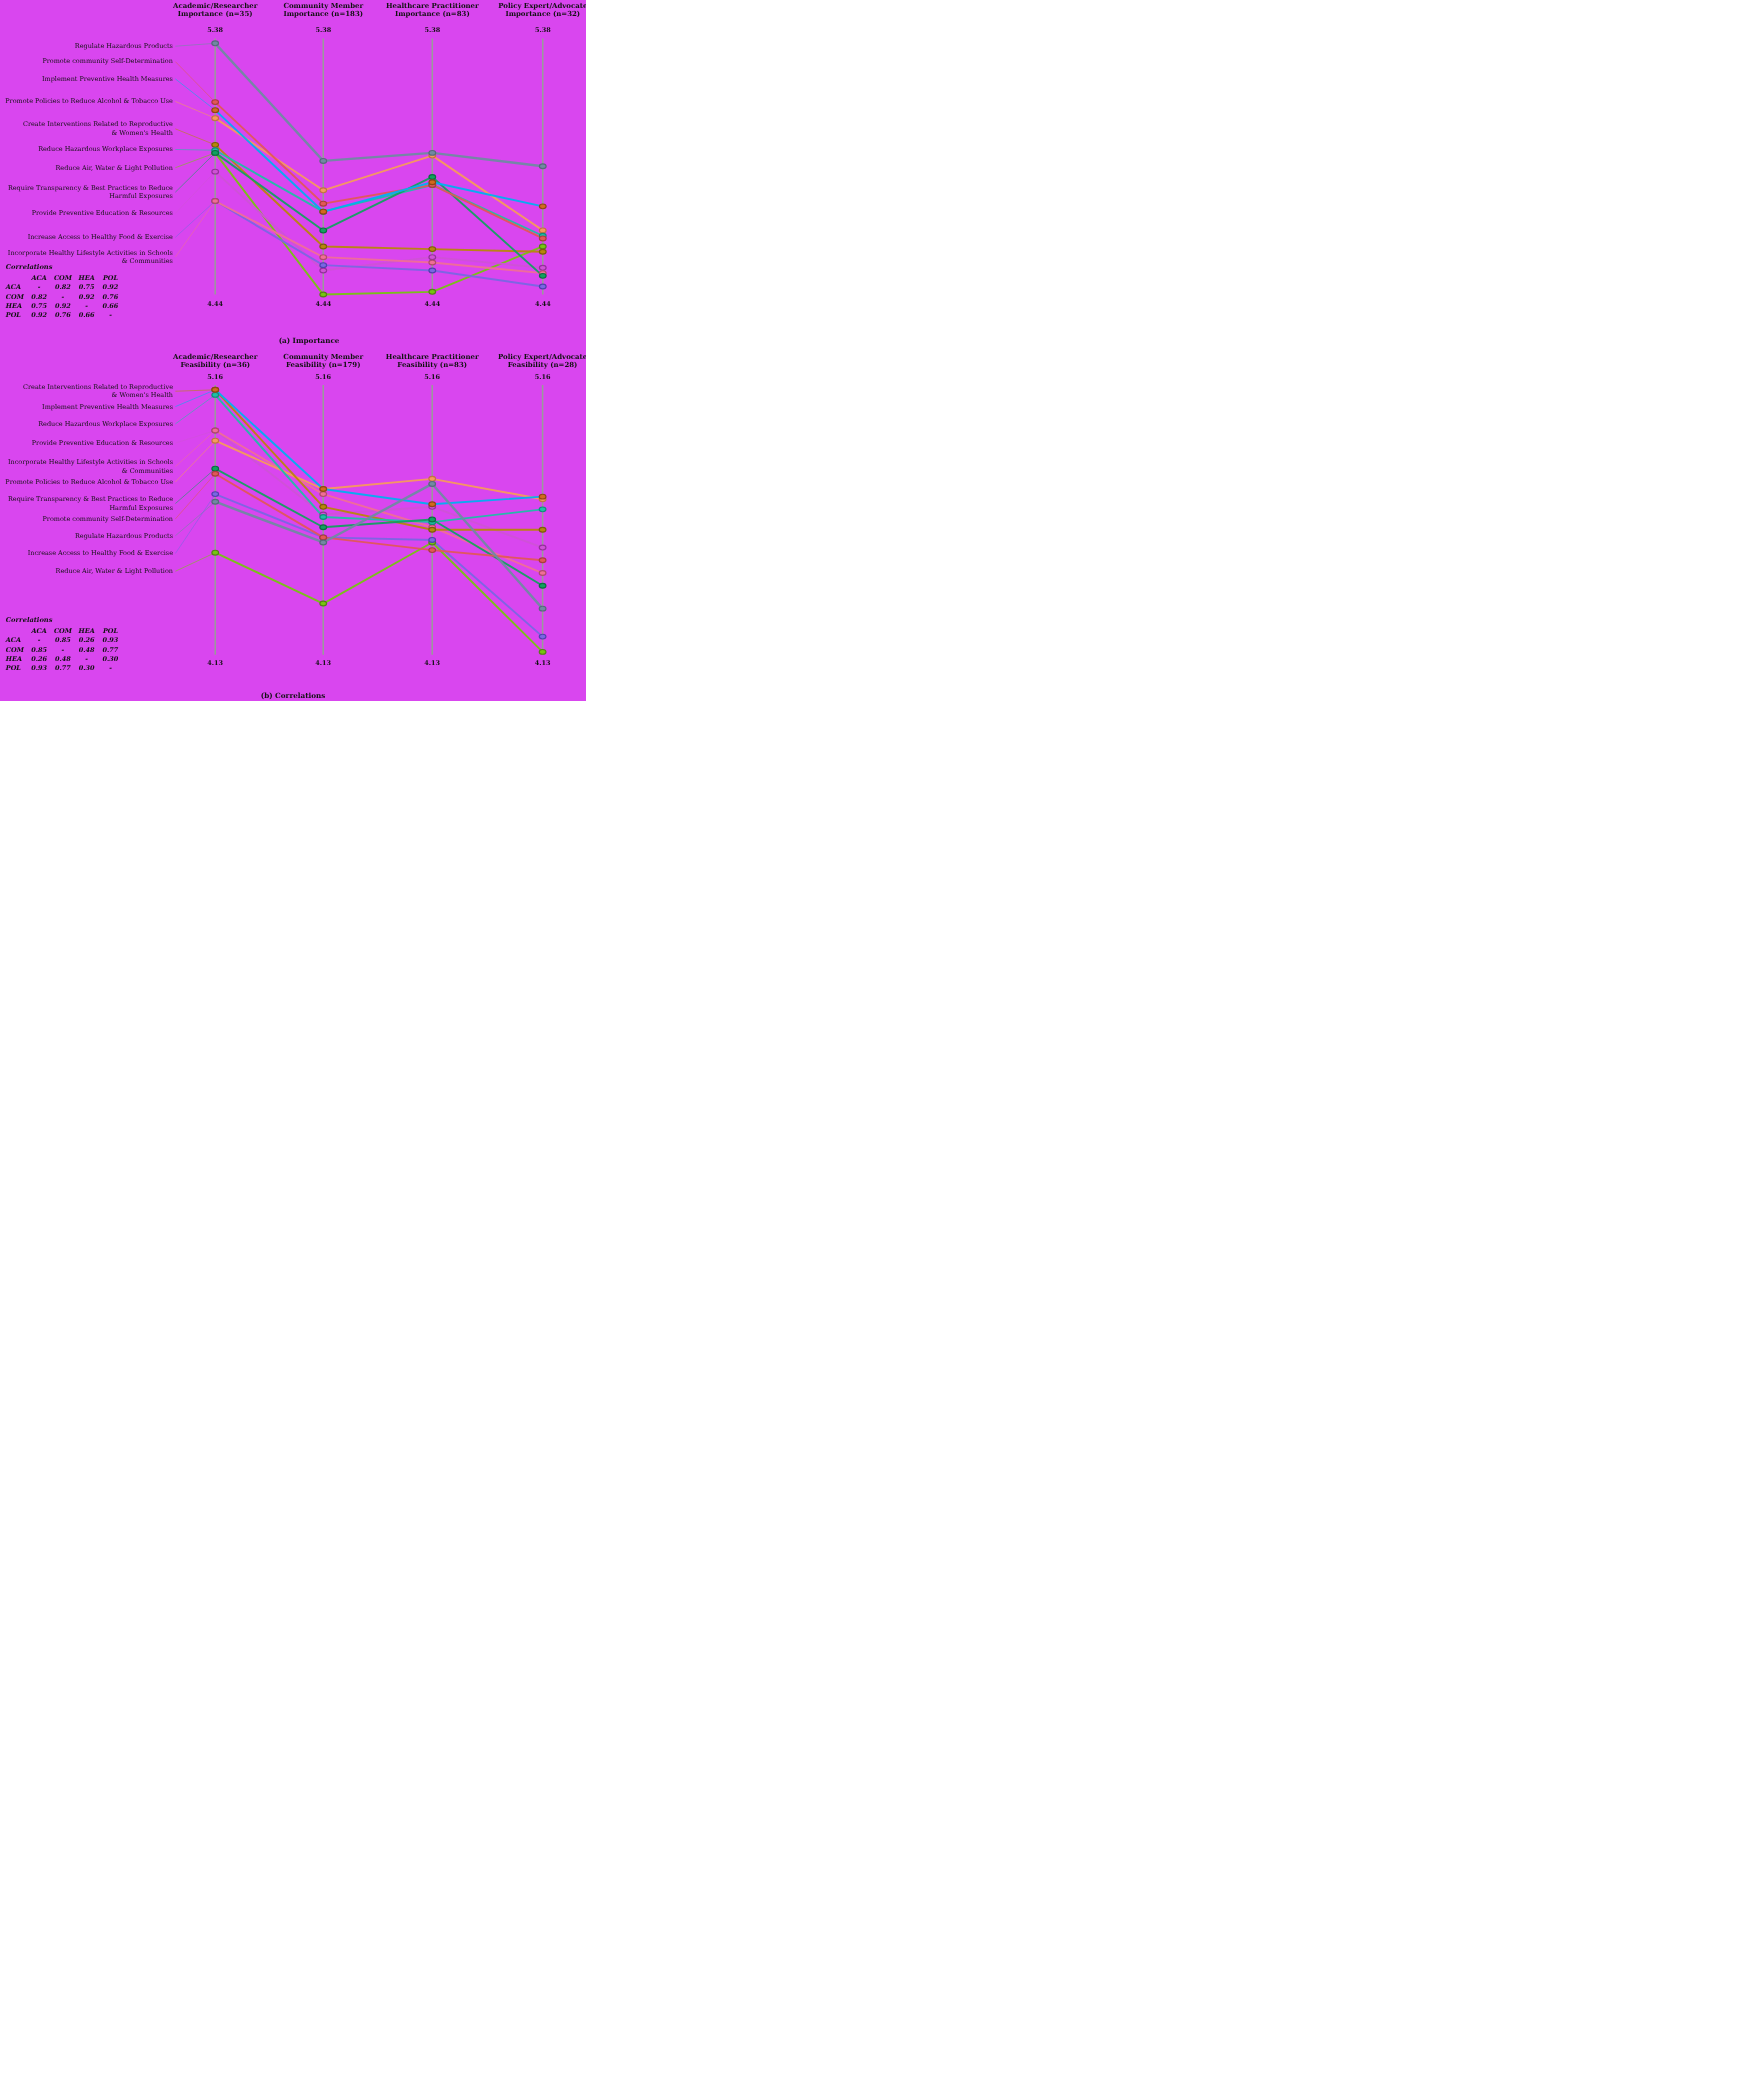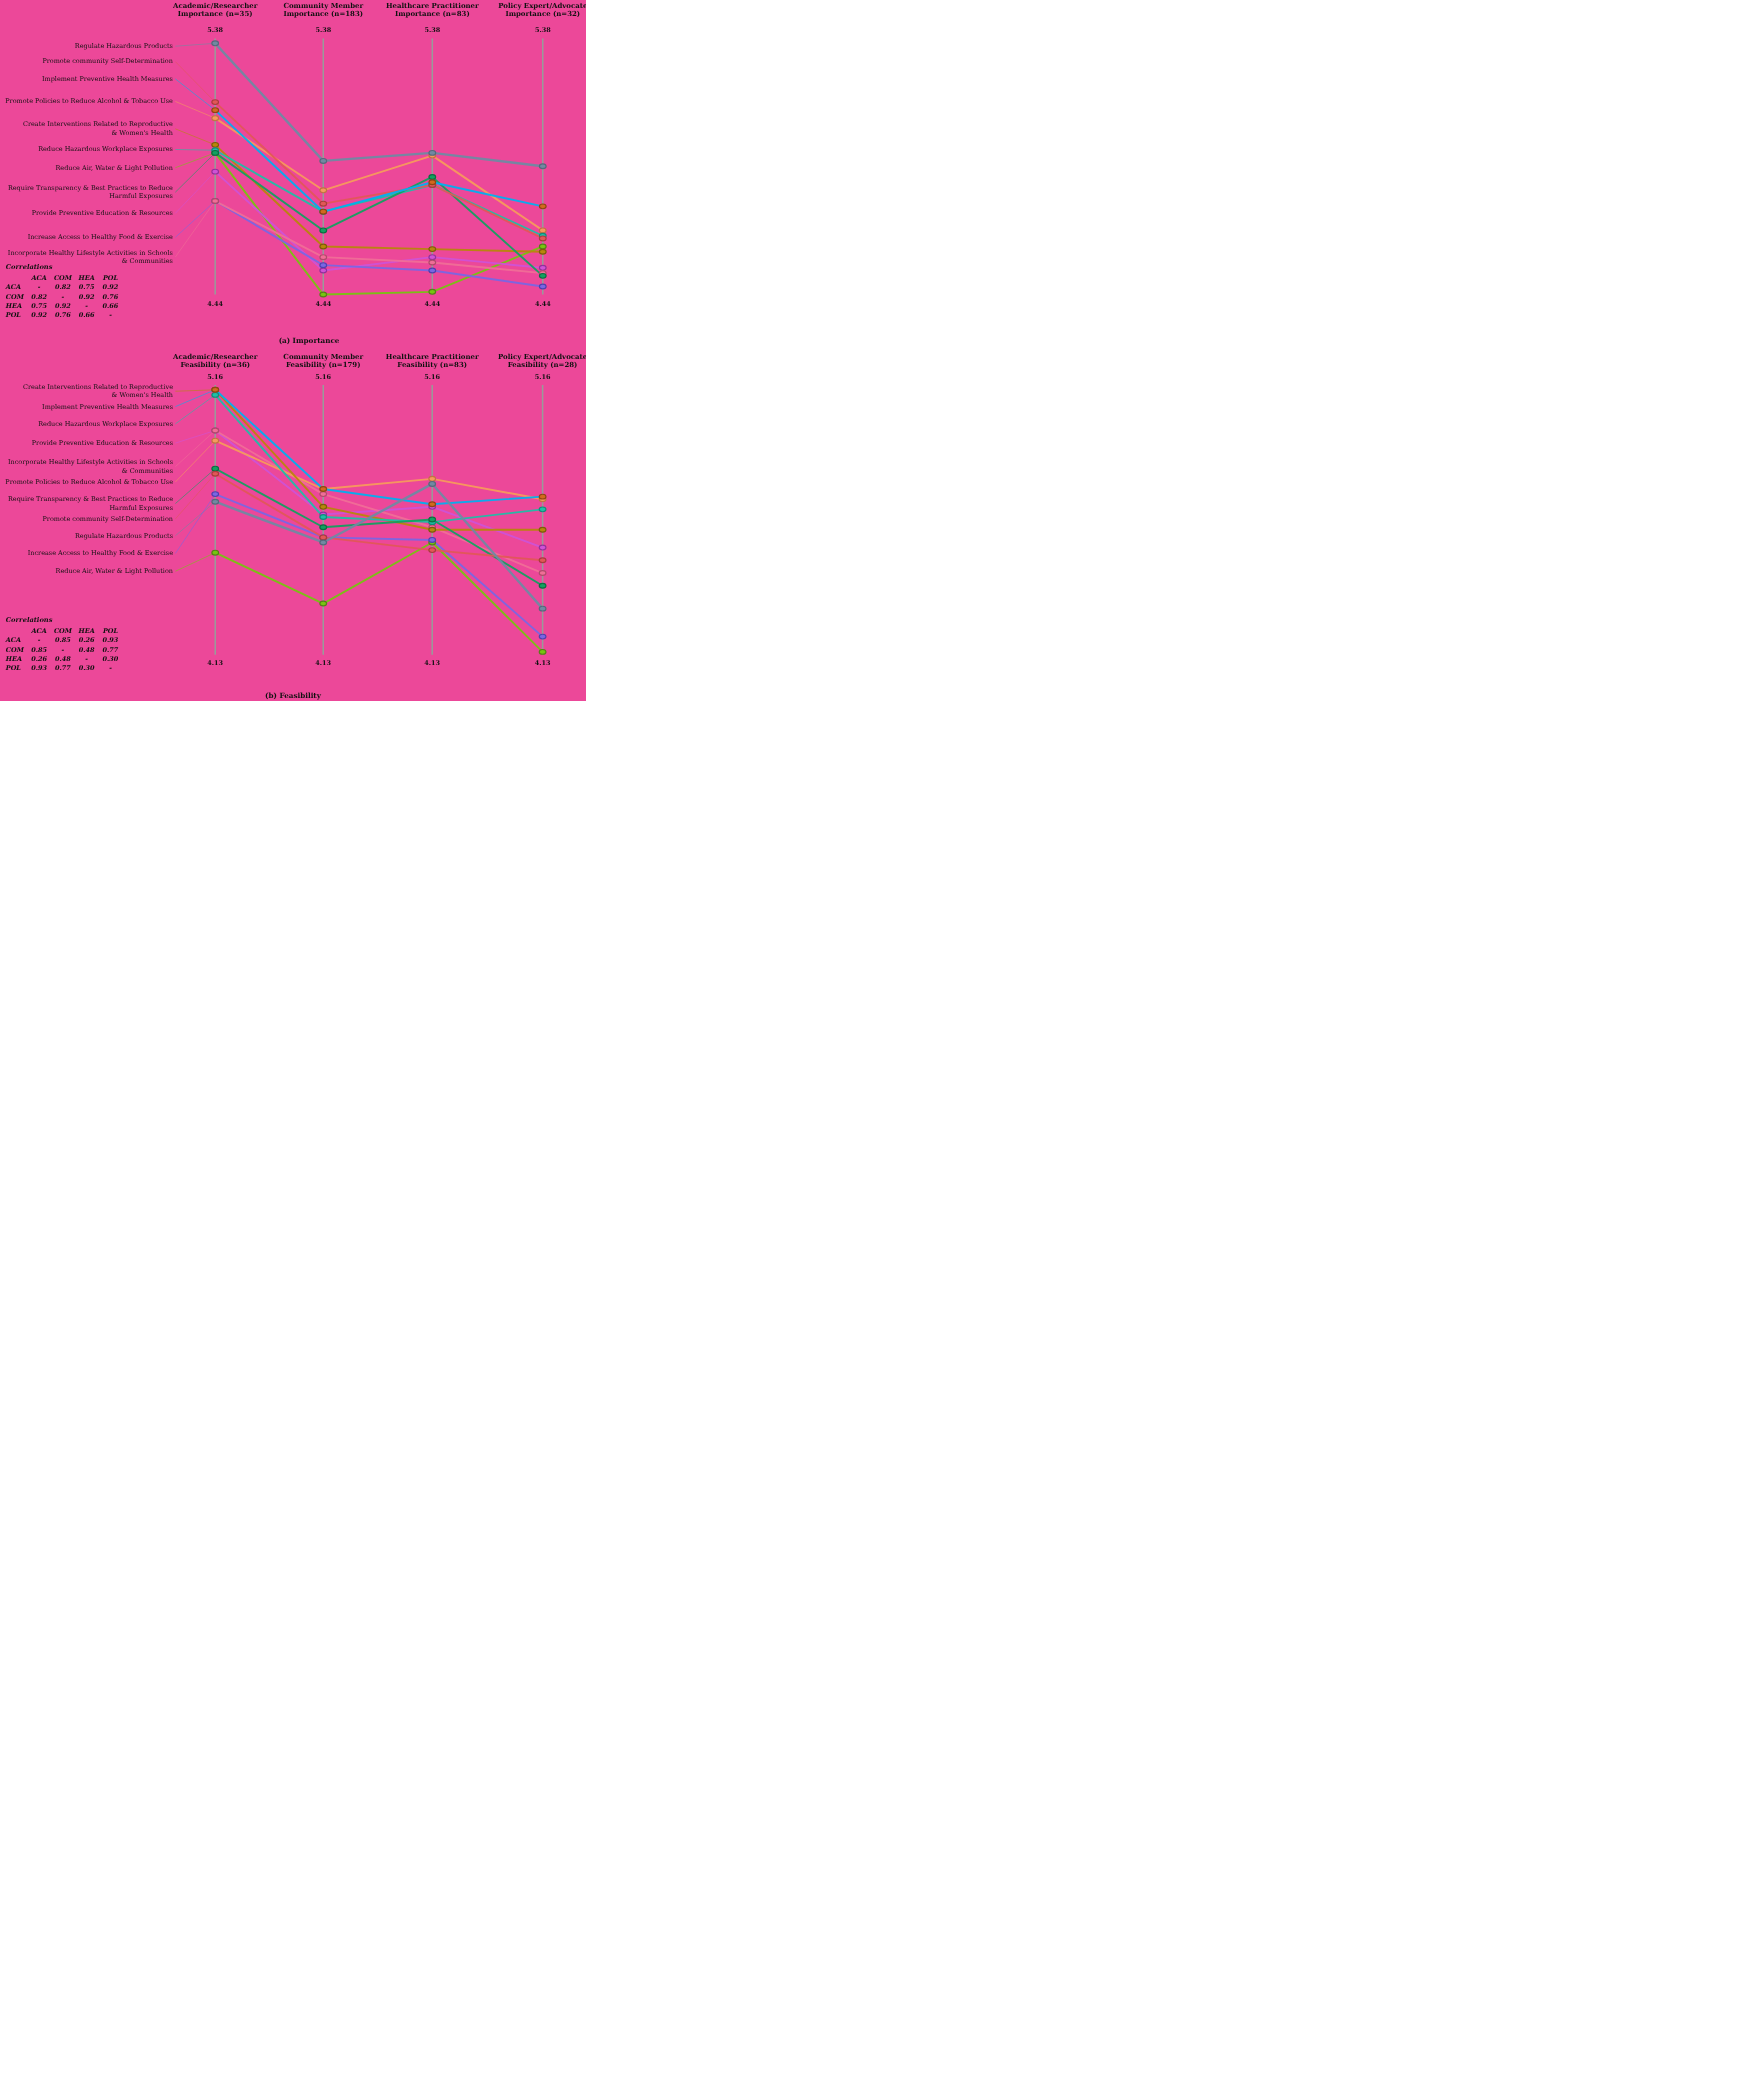--- a/index.html
+++ b/index.html
@@ -1,16 +1,16 @@
 <!DOCTYPE html>
 <html style="font-size:7.7px"><head>
 <meta charset="utf-8">
 <style>
   html,body{margin:0;padding:0;background:#ffffff;}
-  #page{position:relative;width:586px;height:701px;background:#ec4899;
+  #page{position:relative;width:586px;height:701px;background:#d946ef;
         font-family:"DejaVu Serif","Liberation Serif",serif;color:#1a1a1a;}
   .panel{position:absolute;left:0;width:586px;}
   svg{display:block;}
   .caption{position:absolute;width:586px;text-align:center;font-weight:bold;
            font-size:7.2px;color:#111;}
   .corr{position:absolute;font-size:6.5px;font-weight:bold;color:#111;line-height:1.45;font-style:italic;}
   .corr .corr-title{font-size:6.7px;margin-bottom:1px;}
   .corr table{border-collapse:collapse;}
   .corr td,.corr th{padding:0 4.8px 0 0;text-align:center;font-weight:bold;min-width:19px;}
   .corr td:first-child{text-align:left;}
@@ -306,17 +306,17 @@
             <tr>
               <td>POL</td>
               <td>0.93</td>
               <td>0.77</td>
               <td>0.30</td>
               <td>-</td>
             </tr>
           </tbody>
         </table>
     </div>
-    <div class="caption" style="top:342px;">(b) Feasibility</div>
+    <div class="caption" style="top:342px;">(b) Correlations</div>
   </div>
 
 </div>
 
 
 </body></html>

